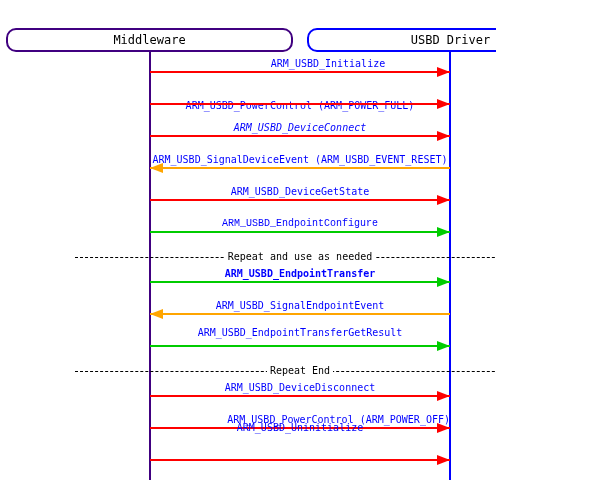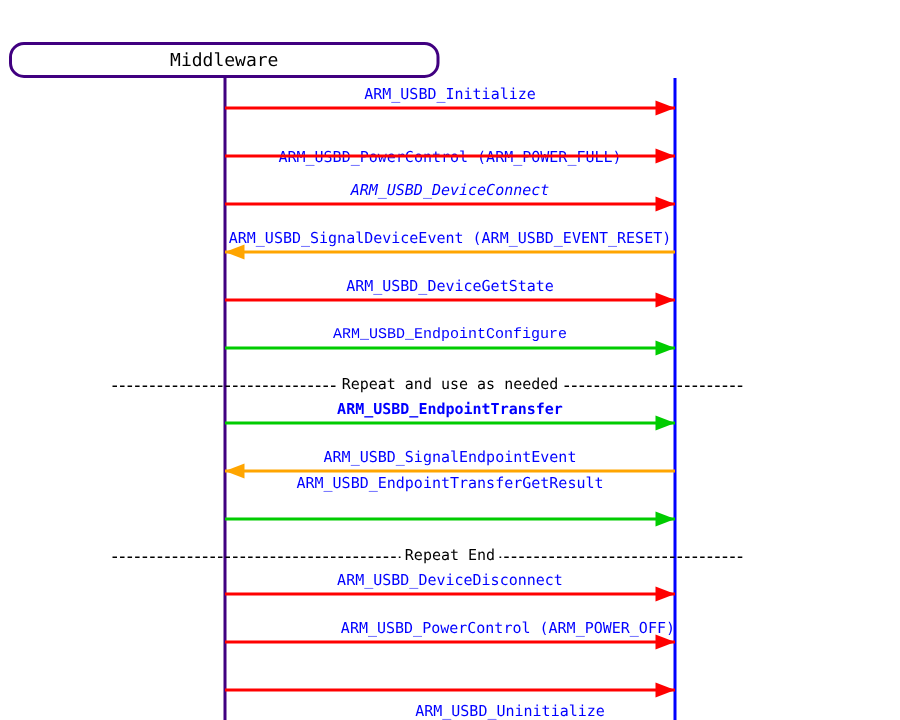--- a/index.html
+++ b/index.html
@@ -41,26 +41,29 @@
 </style>
 </head>
 <body>
 
 <div class="canvas">
 
   <div class="entity-box left" style="border-color: rgb(64, 0, 128);">
     <span>Middleware</span>
   </div>
 
+  <div class="entity-box right" style="border-color: rgb(0, 0, 255);">
+    <span>USBD Driver</span>
+  </div>
 
   <div class="lifeline mw" style="background: rgb(64, 0, 128);"></div>
   <div class="lifeline drv" style="background: rgb(0, 0, 255);"></div>
 
   <div id="rows">
-      <div class="msg-label" style="top: 57px; color: rgb(0, 0, 255);">ARM_USBD_Initialize</div>
+      <div class="msg-label" style="top: 57px; color: rgb(0, 0, 255); margin-left: 28px;">ARM_USBD_Initialize</div>
       <div class="msg-line" style="top: 71px; background: rgb(255, 0, 0);"></div>
       <div class="arrowhead right" style="top: 67px; border-left-color: rgb(255, 0, 0);"></div>
       <div class="msg-label" style="top: 89px; color: rgb(0, 0, 255); margin-top: 10px;">ARM_USBD_PowerControl (ARM_POWER_FULL)</div>
       <div class="msg-line" style="top: 103px; background: rgb(255, 0, 0);"></div>
       <div class="arrowhead right" style="top: 99px; border-left-color: rgb(255, 0, 0);"></div>
       <div class="msg-label" style="top: 121px; color: rgb(0, 0, 255); font-style: italic;">ARM_USBD_DeviceConnect</div>
       <div class="msg-line" style="top: 135px; background: rgb(255, 0, 0);"></div>
       <div class="arrowhead right" style="top: 131px; border-left-color: rgb(255, 0, 0);"></div>
       <div class="msg-label" style="top: 153px; color: rgb(0, 0, 255);">ARM_USBD_SignalDeviceEvent (ARM_USBD_EVENT_RESET)</div>
       <div class="msg-line" style="top: 167px; background: rgb(255, 165, 0);"></div>
@@ -72,29 +75,29 @@
       <div class="msg-line" style="top: 231px; background: rgb(0, 204, 0);"></div>
       <div class="arrowhead right" style="top: 227px; border-left-color: rgb(0, 204, 0);"></div>
       <div class="divider-line" style="top: 257px; border-top-color: rgb(0, 0, 0);"></div>
       <div class="divider-label" style="top: 250px;"><span>Repeat and use as needed</span></div>
       <div class="msg-label" style="top: 267px; color: rgb(0, 0, 255); font-weight: bold;">ARM_USBD_EndpointTransfer</div>
       <div class="msg-line" style="top: 281px; background: rgb(0, 204, 0);"></div>
       <div class="arrowhead right" style="top: 277px; border-left-color: rgb(0, 204, 0);"></div>
       <div class="msg-label" style="top: 299px; color: rgb(0, 0, 255);">ARM_USBD_SignalEndpointEvent</div>
       <div class="msg-line" style="top: 313px; background: rgb(255, 165, 0);"></div>
       <div class="arrowhead left" style="top: 309px; border-right-color: rgb(255, 165, 0);"></div>
-      <div class="msg-label" style="top: 316px; color: rgb(0, 0, 255);">ARM_USBD_EndpointTransferGetResult</div>
+      <div class="msg-label" style="top: 326px; color: rgb(0, 0, 255);">ARM_USBD_EndpointTransferGetResult</div>
       <div class="msg-line" style="top: 345px; background: rgb(0, 204, 0);"></div>
       <div class="arrowhead right" style="top: 341px; border-left-color: rgb(0, 204, 0);"></div>
       <div class="divider-line" style="top: 371px; border-top-color: rgb(0, 0, 0);"></div>
       <div class="divider-label" style="top: 364px;"><span>Repeat End</span></div>
       <div class="msg-label" style="top: 381px; color: rgb(0, 0, 255);">ARM_USBD_DeviceDisconnect</div>
       <div class="msg-line" style="top: 395px; background: rgb(255, 0, 0);"></div>
       <div class="arrowhead right" style="top: 391px; border-left-color: rgb(255, 0, 0);"></div>
       <div class="msg-label" style="top: 413px; color: rgb(0, 0, 255); text-align: right;">ARM_USBD_PowerControl (ARM_POWER_OFF)</div>
       <div class="msg-line" style="top: 427px; background: rgb(255, 0, 0);"></div>
       <div class="arrowhead right" style="top: 423px; border-left-color: rgb(255, 0, 0);"></div>
-      <div class="msg-label" style="top: 468px; color: rgb(0, 0, 255); margin-left: 40px;">ARM_USBD_Uninitialize</div>
+      <div class="msg-label" style="top: 421px; color: rgb(0, 0, 255);">ARM_USBD_Uninitialize</div>
       <div class="msg-line" style="top: 459px; background: rgb(255, 0, 0);"></div>
       <div class="arrowhead right" style="top: 455px; border-left-color: rgb(255, 0, 0);"></div>
     </div>
 
 </div>
 
 </body></html>

